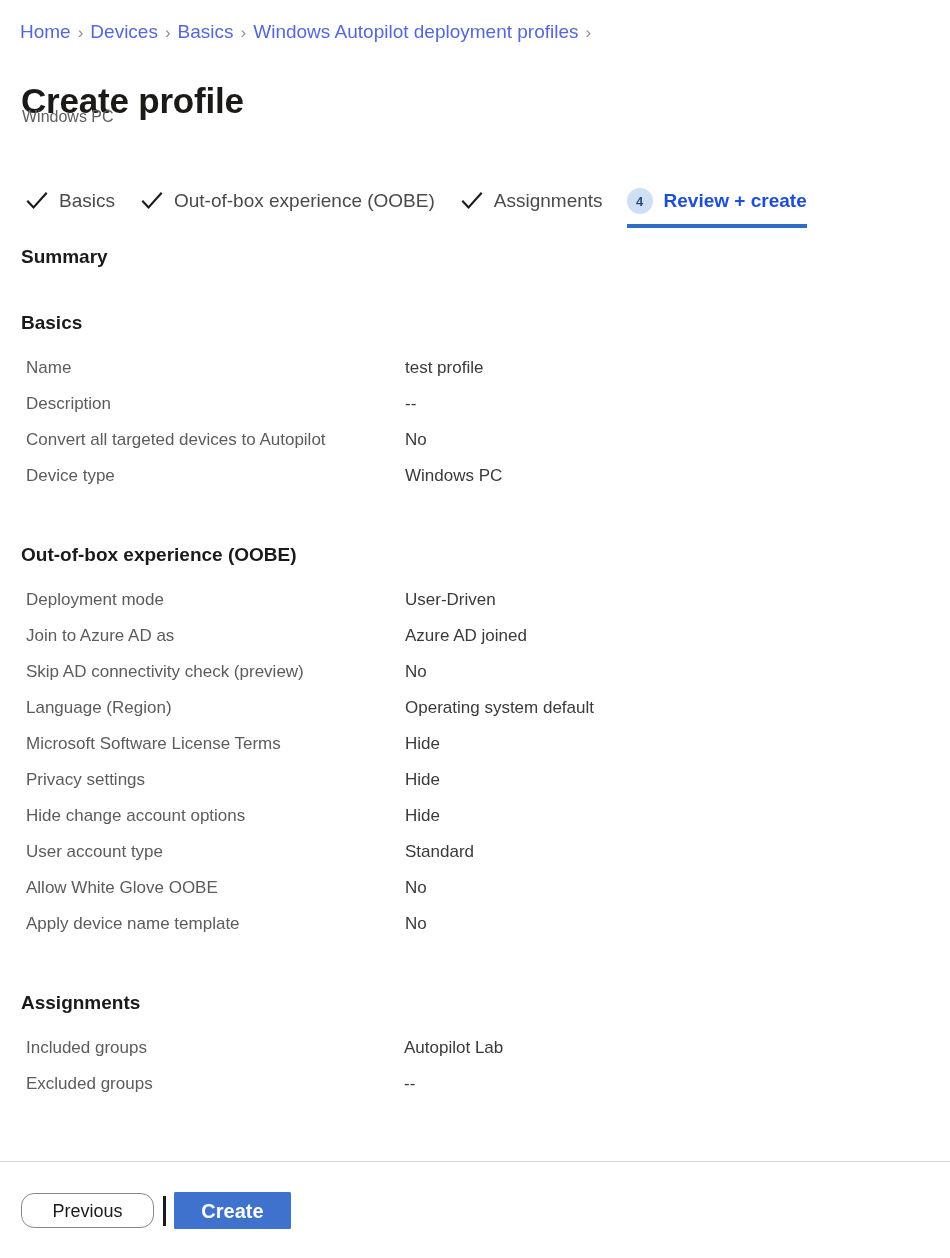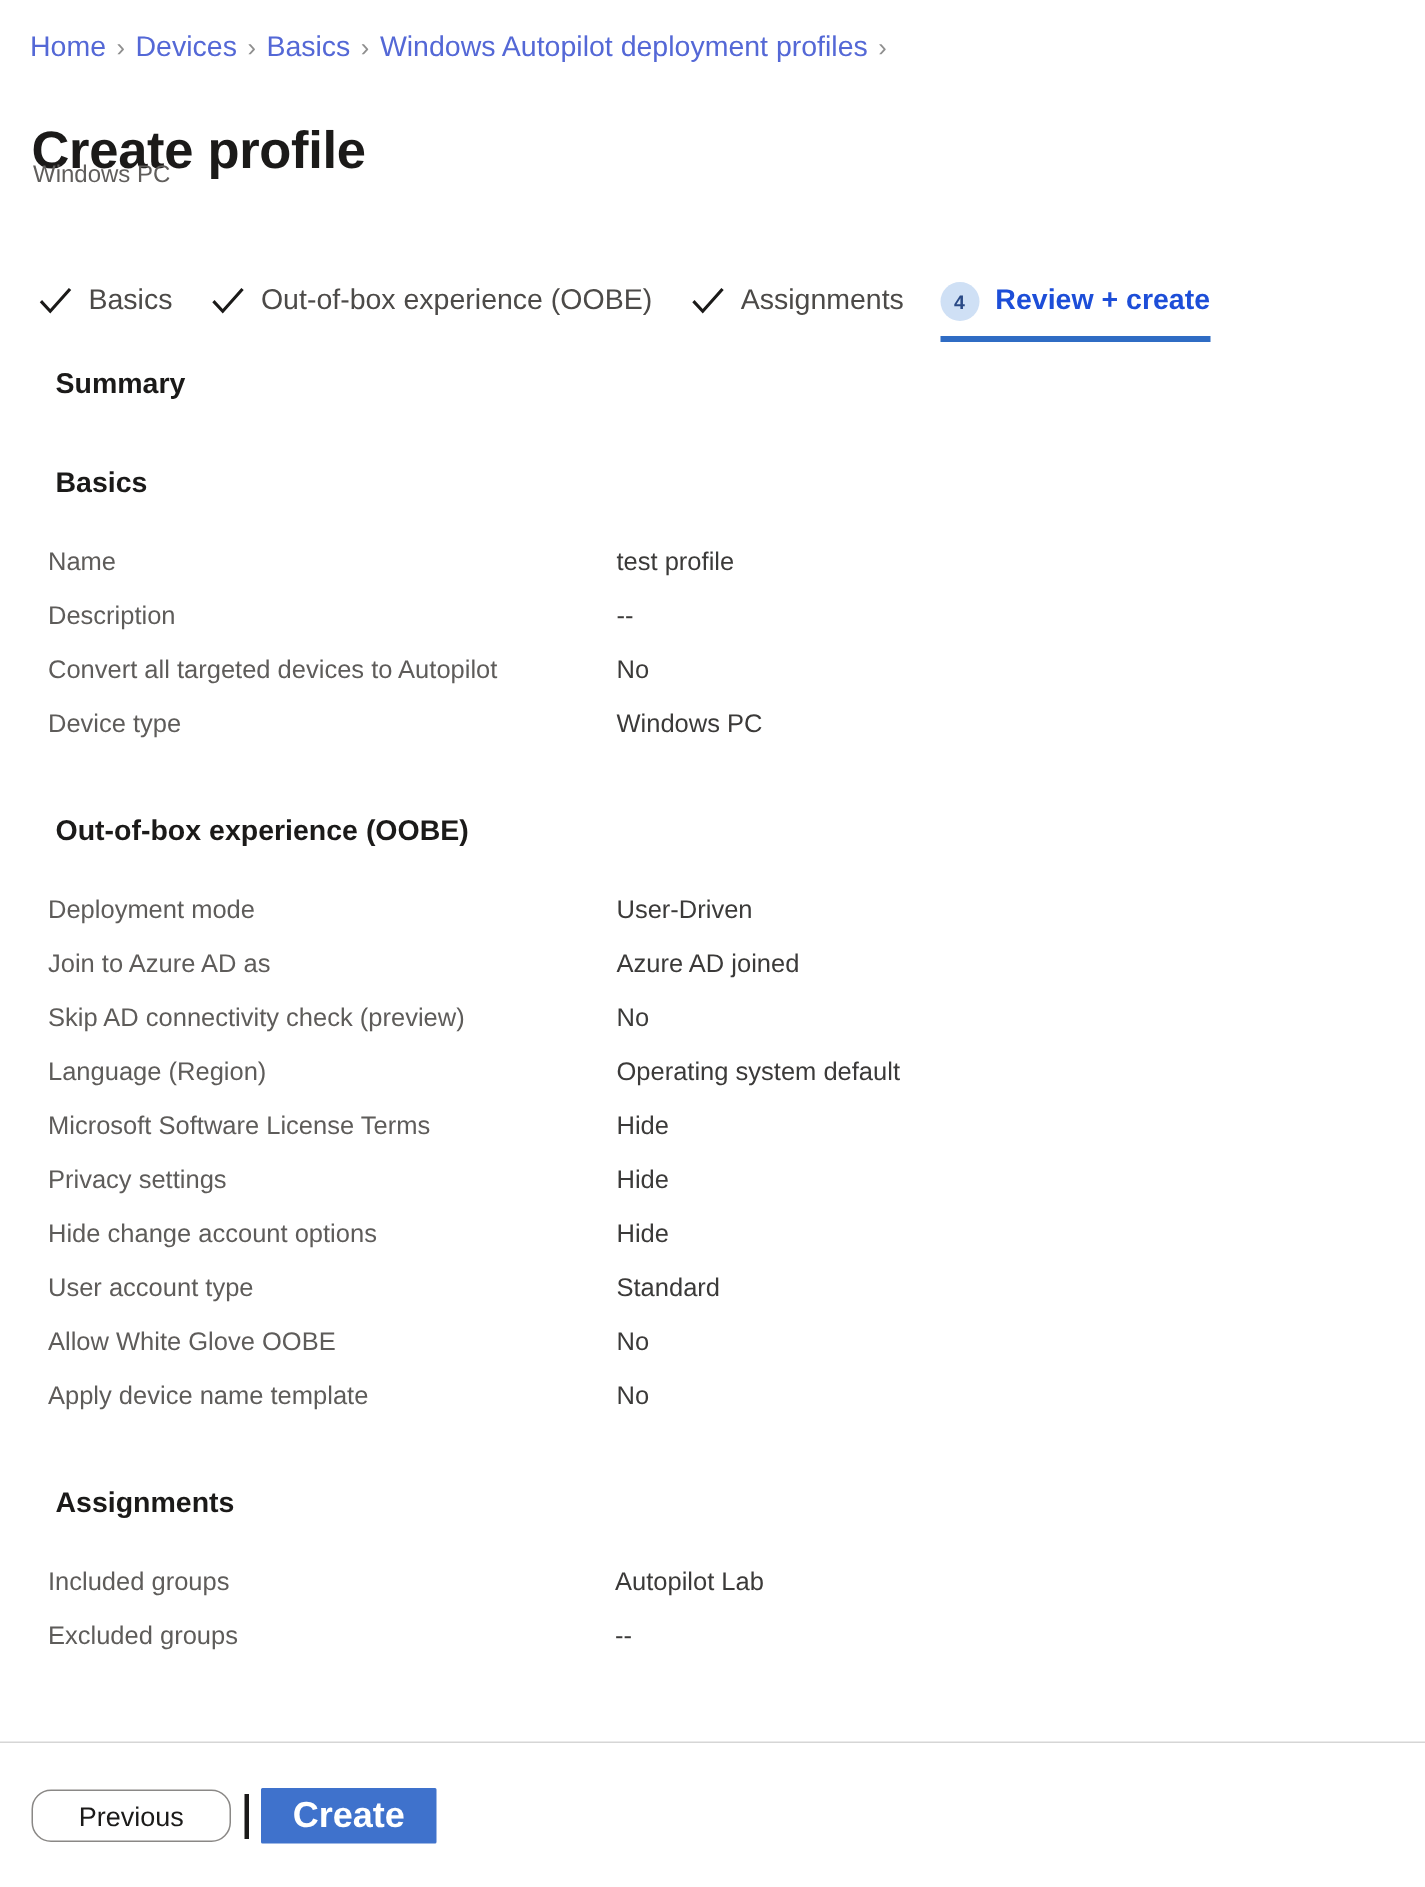--- a/index.html
+++ b/index.html
@@ -132,21 +132,21 @@
     left: 0;
     right: 0;
     bottom: 0;
     height: 4px;
     background: #2f6cc4;
   }
 
   
   .content {
     position: absolute;
-    left: 16px;
+    left: 0;
     top: 240px;
     right: 0;
   }
   .summary-heading {
     font-size: 19px;
     line-height: 24px;
     font-weight: 600;
     color: #1b1a19;
     margin: 5px 0 0 21px;
   }
@@ -155,22 +155,22 @@
     font-size: 19px;
     line-height: 24px;
     font-weight: 600;
     color: #1b1a19;
     margin: 0 0 22px 21px;
   }
   .rows { margin: 0; padding: 0; }
   .row {
     display: flex;
     height: 36px;
-    align-items: center;
-    padding-left: 16px;
+    align-items: flex-start;
+    padding-left: 26px;
   }
   .row-label {
     width: 379px;
     flex: 0 0 379px;
     font-size: 17px;
     line-height: 22px;
     color: #5e5c5a;
     white-space: nowrap;
   }
   .row-value {
@@ -228,21 +228,21 @@
     margin: 0 8px 0 9px;
     flex: 0 0 auto;
   }
   .btn-create {
     min-width: 117px;
     height: 37px;
     background: #3f72cc;
     border: 1px solid #3f72cc;
     color: #ffffff;
     font-family: "Liberation Sans", sans-serif;
-    font-size: 24px;
+    font-size: 20px;
     font-weight: 600;
     line-height: 1;
     cursor: pointer;
     padding: 0 14px;
     border-radius: 1px;
   }
 </style>
 </head>
 <body>
 

